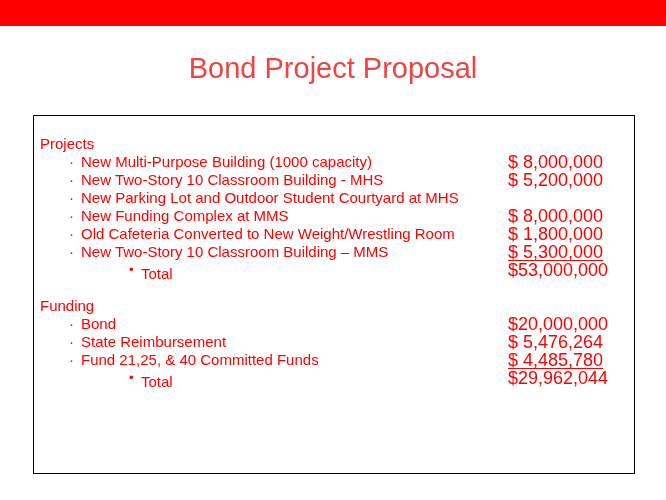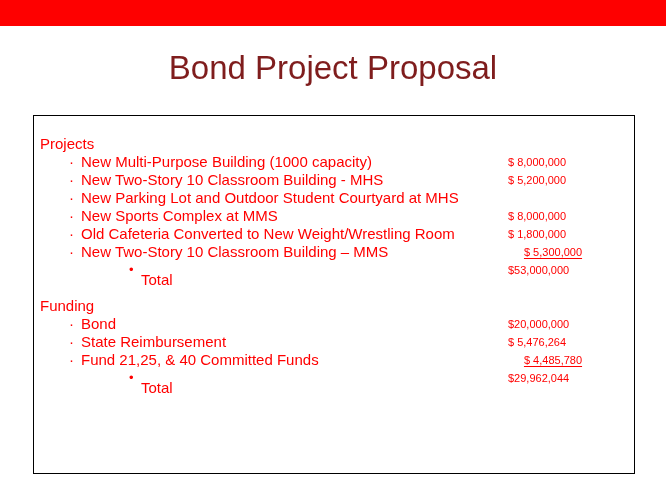--- a/index.html
+++ b/index.html
@@ -28,23 +28,23 @@
     height: 26px;
     background: #fe0000;
   }
   .slide-title {
     position: absolute;
     left: 0;
     top: 48px;
     width: 666px;
     text-align: center;
     font-family: "Liberation Sans", sans-serif;
-    font-size: 33px;
+    font-size: 29px;
     font-weight: normal;
-    color: #7f1d1d;
+    color: #ef4444;
     letter-spacing: 0px;
     line-height: 40px;
     white-space: nowrap;
   }
   .content-box {
     position: absolute;
     left: 33px;
     top: 115px;
     width: 602px;
     height: 359px;
@@ -93,29 +93,29 @@
     line-height: 18px;
   }
   .row .label1 {
     position: absolute;
     left: 43px;
     top: 0;
   }
   .row .label2 {
     position: absolute;
     left: 103px;
-    top: 10px;
+    top: 4px;
   }
   .row .amount {
     position: absolute;
     left: 470px;
     top: 0;
     width: 90px;
     text-align: left;
-    font-size: 11px;
+    font-size: 18px;
     line-height: 18px;
     letter-spacing: 0px;
   }
   .row .amount.underline {
     text-decoration: underline;
     text-underline-offset: 2px;
     text-align: center;
   }
 </style>
 </head>
@@ -144,21 +144,21 @@
         <span class="amount">$  5,200,000</span>
       </div>
 
       <div class="row">
         <span class="bullet1">·</span>
         <span class="label1">New Parking Lot and Outdoor Student  Courtyard at MHS</span>
       </div>
 
       <div class="row">
         <span class="bullet1">·</span>
-        <span class="label1">New Sports Complex at MMS</span>
+        <span class="label1">New Funding Complex at MMS</span>
         <span class="amount">$  8,000,000</span>
       </div>
 
       <div class="row">
         <span class="bullet1">·</span>
         <span class="label1">Old Cafeteria  Converted  to New Weight/Wrestling Room</span>
         <span class="amount">$  1,800,000</span>
       </div>
 
       <div class="row">

